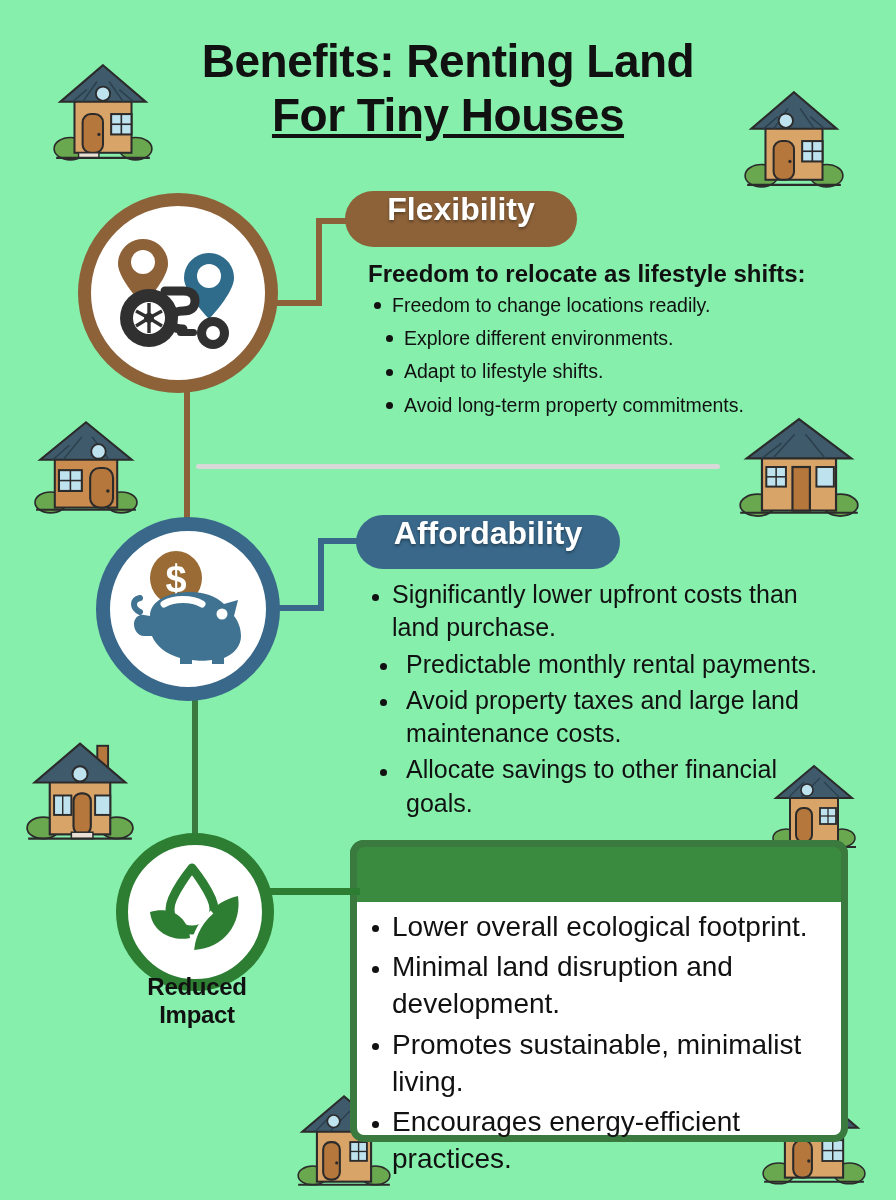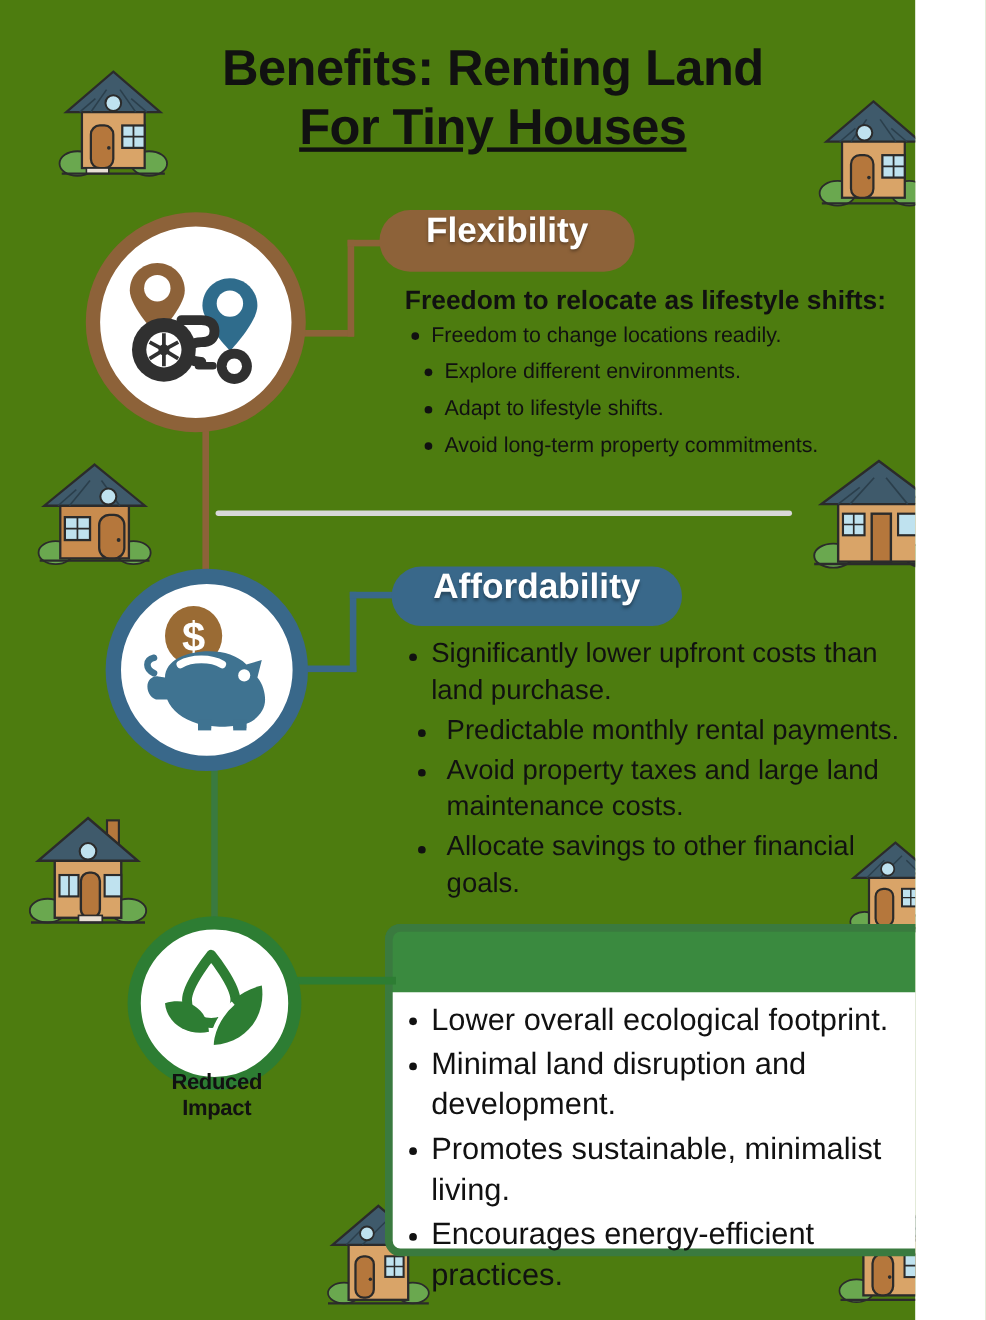--- a/index.html
+++ b/index.html
@@ -2,22 +2,22 @@
 <html><head>
 <meta charset="utf-8">
 <style>
   html,body{margin:0;padding:0;background:#ffffff;}
   body{
     font-family:"Liberation Sans","DejaVu Sans",sans-serif;
     -webkit-font-smoothing:antialiased;
   }
   #canvas{
     position:relative;
-    width:832px;height:1200px;
-    background:#4d7c0f;
+    width:896px;height:1200px;
+    background:#86efac;
     overflow:hidden;
   }
 
   
   .title{
     position:absolute;
     left:120px; top:34px; width:656px;
     text-align:center;
     font-weight:bold;
     font-size:46px;
@@ -169,21 +169,21 @@
     border:7px solid #3a7a3f;
     border-bottom:none;
     border-radius:14px 14px 0 0;
   }
 
   .env-title{
     position:absolute;
     left:58px; top:973px; width:278px;
     text-align:center;
     font-weight:bold;
-    font-size:20px;
+    font-size:24px;
     line-height:1.18;
     color:#111111;
     letter-spacing:-0.3px;
   }
 </style>
 </head>
 <body>
 
 <div id="canvas">
 

